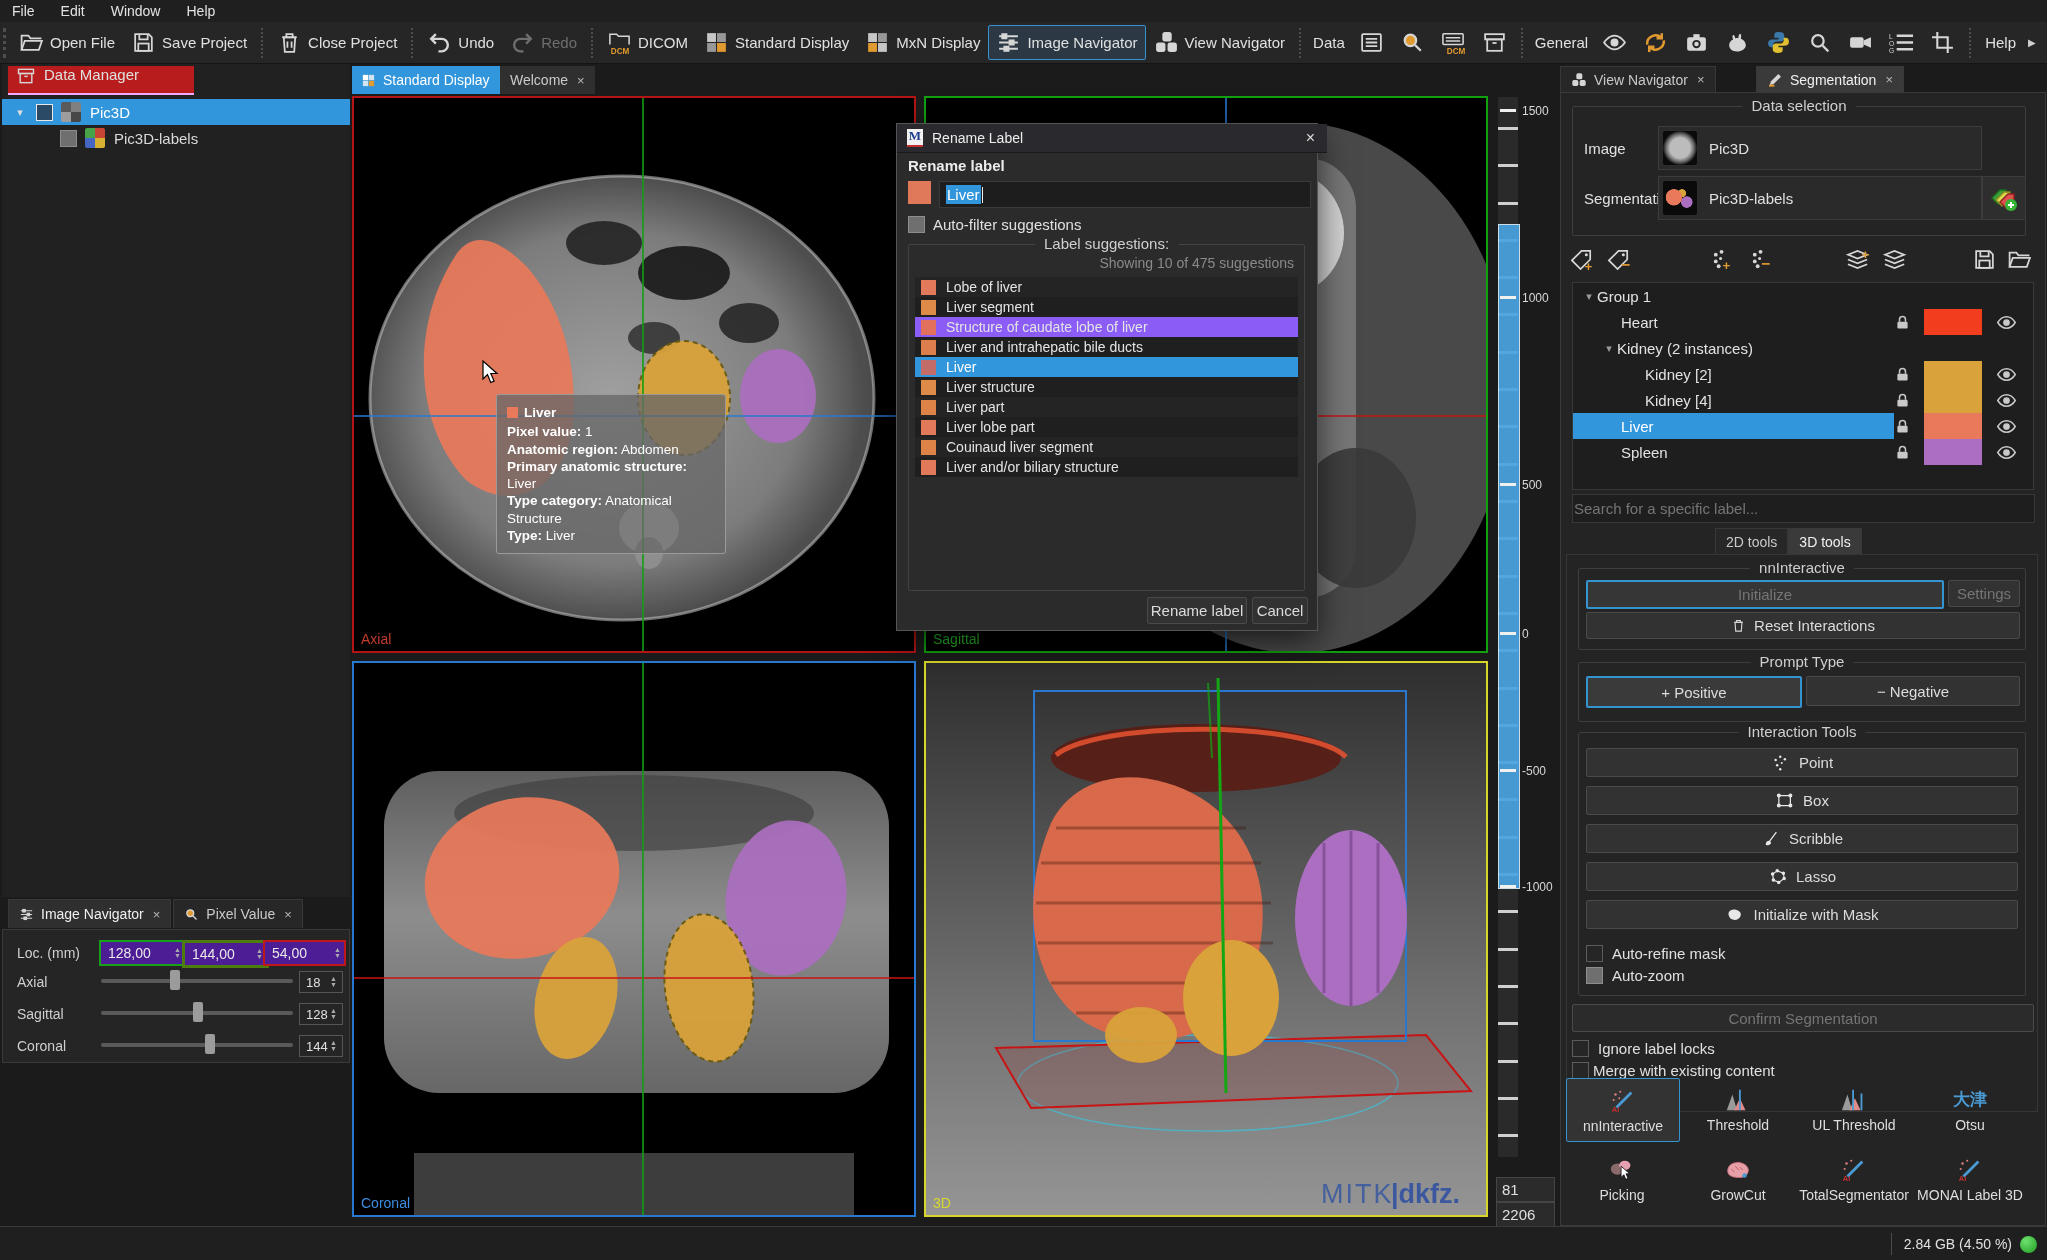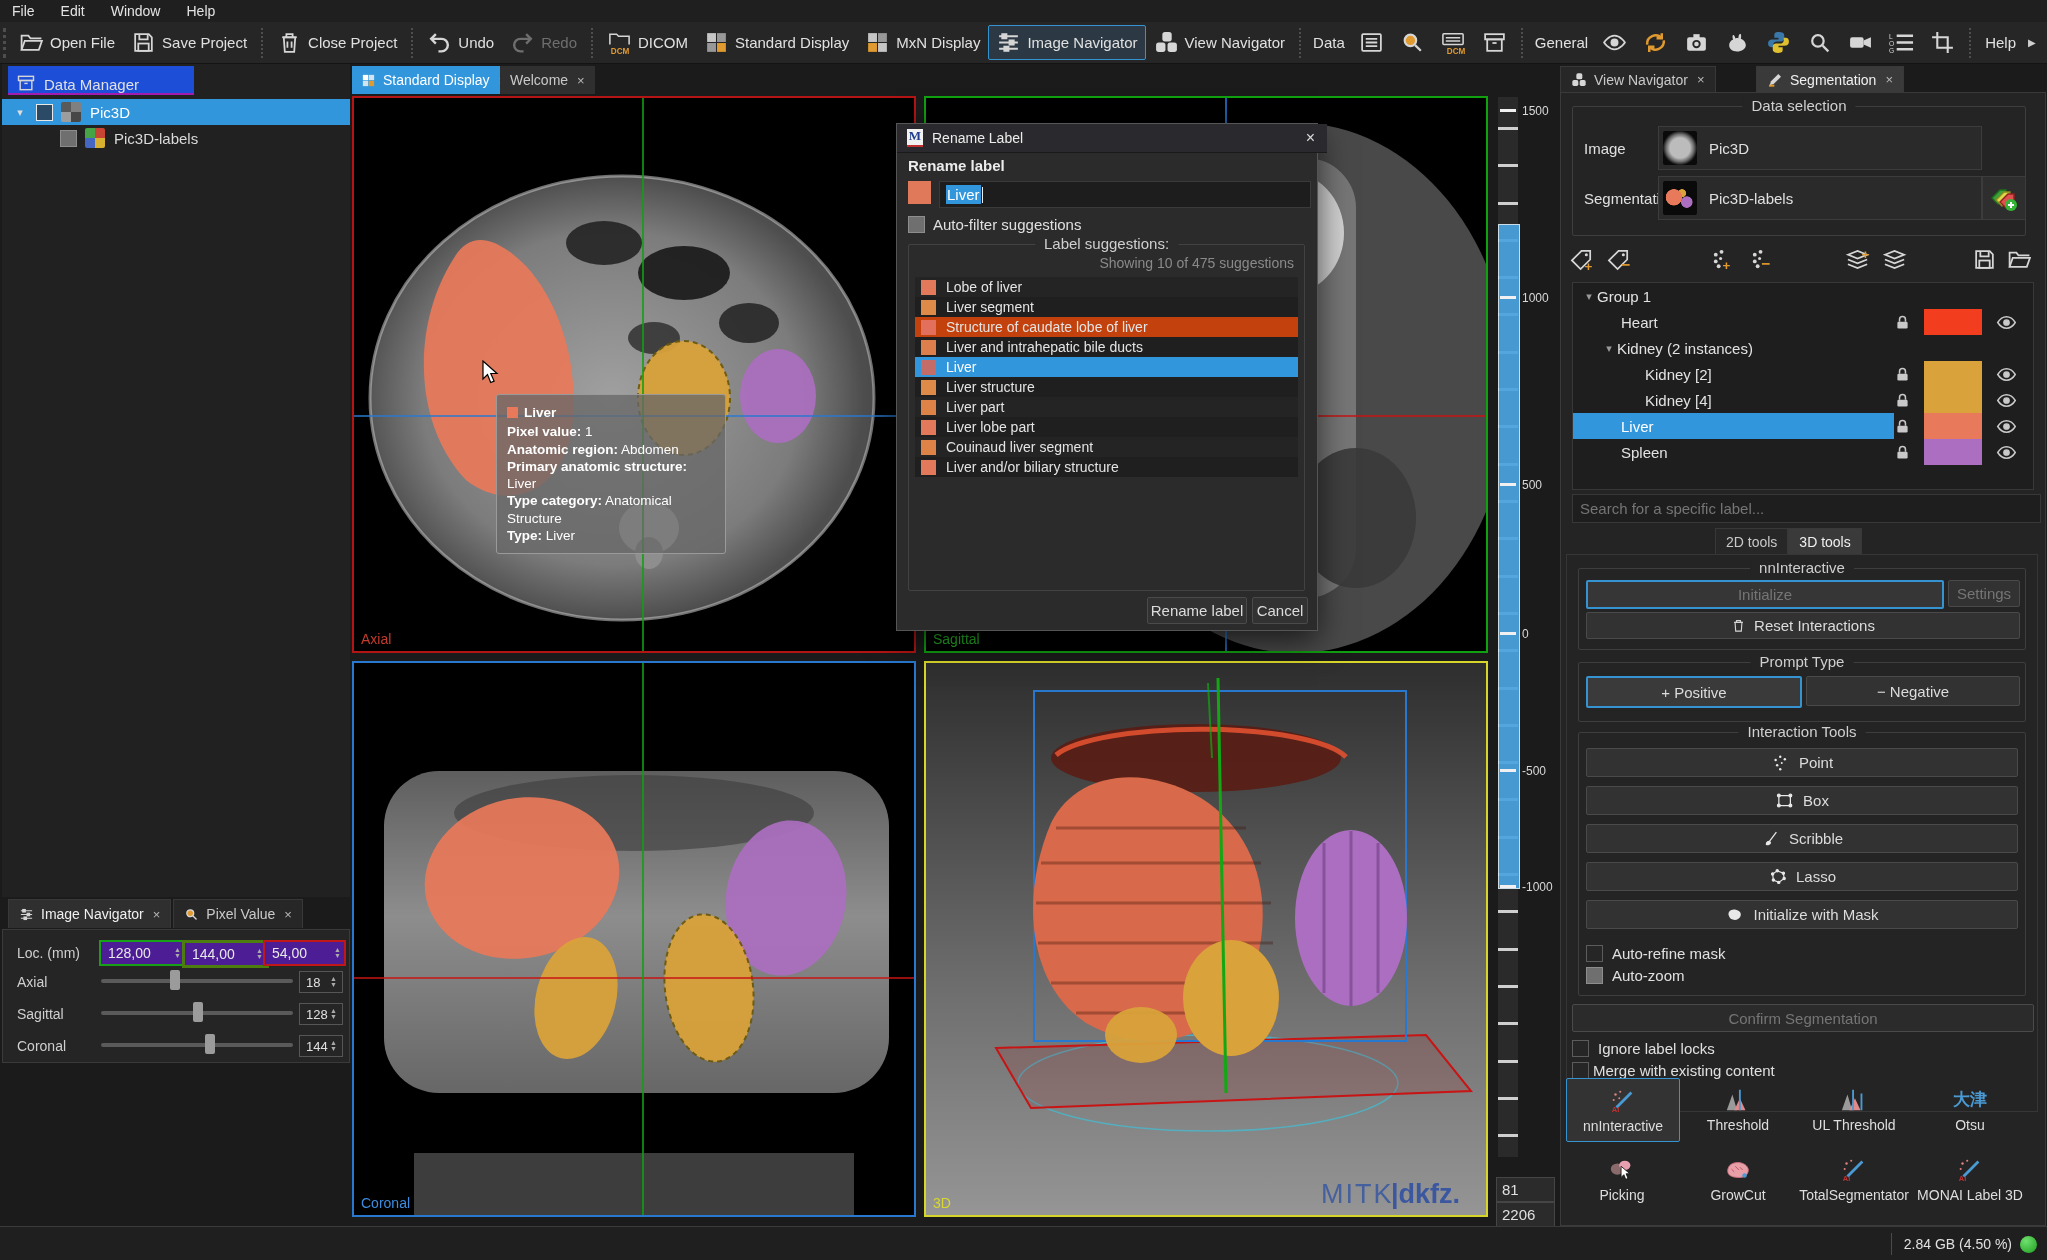--- a/index.html
+++ b/index.html
@@ -28,21 +28,21 @@
   .cb.fill{background:#6f6f6f;border-color:#8d8d8d}
   .fs{position:absolute;border:1px solid #3e3e3e;border-radius:2px}
   .fs>.legend{position:absolute;top:-10px;left:50%;transform:translateX(-50%);background:#242424;padding:0 9px;font-size:15px;color:#cfcfcf;white-space:nowrap}
   .tab{display:flex;align-items:center;gap:7px;padding:4px 10px;background:#272727;color:#c9c9c9;font-size:14px;border:1px solid #383838;border-bottom:none}
   .tab.active{background:#3a3a3a;color:#f0f0f0}
   .x{font-size:13px;color:#b8b8b8;margin-left:2px}
   .spin{display:flex;flex-direction:column;justify-content:center;font-size:7px;color:#aaa;line-height:6px;margin-left:auto;padding-right:3px}
 
   
   .lpanel{position:absolute;left:2px;top:64px;width:348px;height:833px;background:#212121}
-  .dm-tab{position:absolute;left:6px;top:2px;width:178px;height:27px;background:#1d4ed8;display:flex;align-items:flex-end;gap:8px;padding-left:8px;font-size:15px;border-bottom:2px solid #a21caf}
+  .dm-tab{position:absolute;left:6px;top:2px;width:178px;height:27px;background:#b91c1c;display:flex;align-items:flex-start;gap:8px;padding-left:8px;font-size:15px;border-bottom:2px solid #f0abfc}
   .tree-row{position:absolute;left:0;width:348px;height:26px;display:flex;align-items:center;font-size:15px}
   .thumb{width:20px;height:20px;border-radius:2px;flex:0 0 auto}
   .thumb-gray{background:conic-gradient(#808080 25%,#474747 0 50%,#9d9d9d 0 75%,#5a5a5a 0)}
   .thumb-color{background:conic-gradient(#c84434 25%,#d8b133 0 50%,#4666c4 0 75%,#46a446 0)}
 
   .inav{position:absolute;left:2px;top:899px;width:348px;height:165px}
   .inav-tabs{position:absolute;left:6px;top:0;display:flex;gap:2px}
   .inav-body{position:absolute;left:0;top:30px;width:346px;height:132px;background:#252525;border:1px solid #3a3a3a}
   .loc-spin{height:22px;background:#4c1d95;display:flex;align-items:center;padding-left:7px;font-size:14px;color:#e8e8e8}
   .slider-track{position:absolute;height:4px;background:#5a5a5a;border-radius:2px;top:9px;left:0;right:0}
@@ -65,21 +65,21 @@
   .lw-field{position:absolute;left:2px;width:52px;height:23px;background:#2b2b2b;border:1px solid #454545;font-size:15px;display:flex;align-items:center;padding-left:5px}
 
   
   .rpanel-box{position:absolute;left:1560px;top:92px;width:484px;height:1132px;background:#242424;border:1px solid #3a3a3a}
   .combo{position:absolute;height:42px;background:#2a2a2a;border:1px solid #3c3c3c;display:flex;align-items:center;gap:12px;padding-left:4px;font-size:15px}
   .thumb-img{width:34px;height:34px;border-radius:2px;background:radial-gradient(ellipse at 50% 50%,#bcbcbc 0 42%,#6a6a6a 58%,#0a0a0a 72%);background-color:#0a0a0a}
   .thumb-seg{width:34px;height:34px;border-radius:2px;background:radial-gradient(circle at 32% 48%,#e8795a 0 27%,rgba(0,0,0,0) 29%),radial-gradient(circle at 70% 62%,#ab6ec0 0 17%,rgba(0,0,0,0) 19%),radial-gradient(circle at 56% 36%,#d9a23a 0 13%,rgba(0,0,0,0) 15%);background-color:#0a0a0a}
   .ltree{position:absolute;left:1572px;top:282px;width:460px;height:206px;background:#1e1e1e;border:1px solid #383838}
   .lrow{display:flex;align-items:center;height:26px;font-size:15px;color:#e2e2e2}
   .swatch{width:58px;height:26px;flex:0 0 auto}
-  .search{position:absolute;left:1572px;top:494px;width:458px;height:25px;background:#1e1e1e;border:1px solid #383838;color:#7d7d7d;font-size:15px;padding-left:7px;font-family:"Liberation Sans",sans-serif}
+  .search{position:absolute;left:1572px;top:494px;width:458px;height:25px;background:#1e1e1e;border:1px solid #383838;color:#7d7d7d;font-size:15px;padding-left:1px;font-family:"Liberation Sans",sans-serif}
   .gridcell{position:absolute;width:112px;height:62px;display:flex;flex-direction:column;align-items:center;justify-content:center;gap:3px;font-size:14px;color:#dedede}
   .gridcell.sel{background:#333;border:1px solid #3693d2;border-radius:2px}
   .expander{color:#9a9a9a;font-size:11px;width:16px;text-align:center;flex:0 0 auto}
 
   
   .dialog{position:absolute;left:896px;top:123px;width:420px;height:506px;background:#2b2b2b;border:1px solid #555;box-shadow:0 10px 30px rgba(0,0,0,.65);z-index:50}
   .dlg-title{position:absolute;left:0;top:0;width:100%;height:28px;background:#2a2a2e;border-bottom:1px solid #1a1a1a;display:flex;align-items:center;gap:9px;padding-left:10px;font-size:14px;color:#ececec}
   .mlogo{width:16px;height:16px;background:#f2f2f2;color:#1d3e8f;font-family:"Liberation Serif",serif;font-weight:bold;font-size:13px;line-height:14px;text-align:center;border-bottom:2px solid #c03030}
   .name-input{position:absolute;left:42px;top:57px;width:364px;height:25px;background:#1d1d1d;border:1px solid #3a3a3a;display:flex;align-items:center;padding-left:6px;font-size:15px}
   .name-sel{background:#3296dc;color:#fff;padding:1px 1px}
@@ -468,21 +468,21 @@
       <div style="text-align:right;color:#8a8a8a;font-size:14px;padding:10px 10px 6px 0">Showing 10 of 475 suggestions</div>
       <div style="padding:0 6px">
         <div class="sug-row" style="background:#242424">
             <span class="sug-sw" style="background-color: rgb(226, 121, 91);"></span>
             <span>Lobe of liver</span>
           </div>
         <div class="sug-row" style="background:#1f1f1f">
             <span class="sug-sw" style="background-color: rgb(222, 138, 73);"></span>
             <span>Liver segment</span>
           </div>
-        <div class="sug-row" style="background:#c2410c">
+        <div class="sug-row" style="background:#8b5cf6">
             <span class="sug-sw" style="background-color: rgb(226, 112, 92);"></span>
             <span>Structure of caudate lobe of liver</span>
           </div>
         <div class="sug-row" style="background:#1f1f1f">
             <span class="sug-sw" style="background-color: rgb(221, 127, 76);"></span>
             <span>Liver and intrahepatic bile ducts</span>
           </div>
         <div class="sug-row sel">
             <span class="sug-sw" style="background-color: rgb(196, 109, 104);"></span>
             <span>Liver</span>

